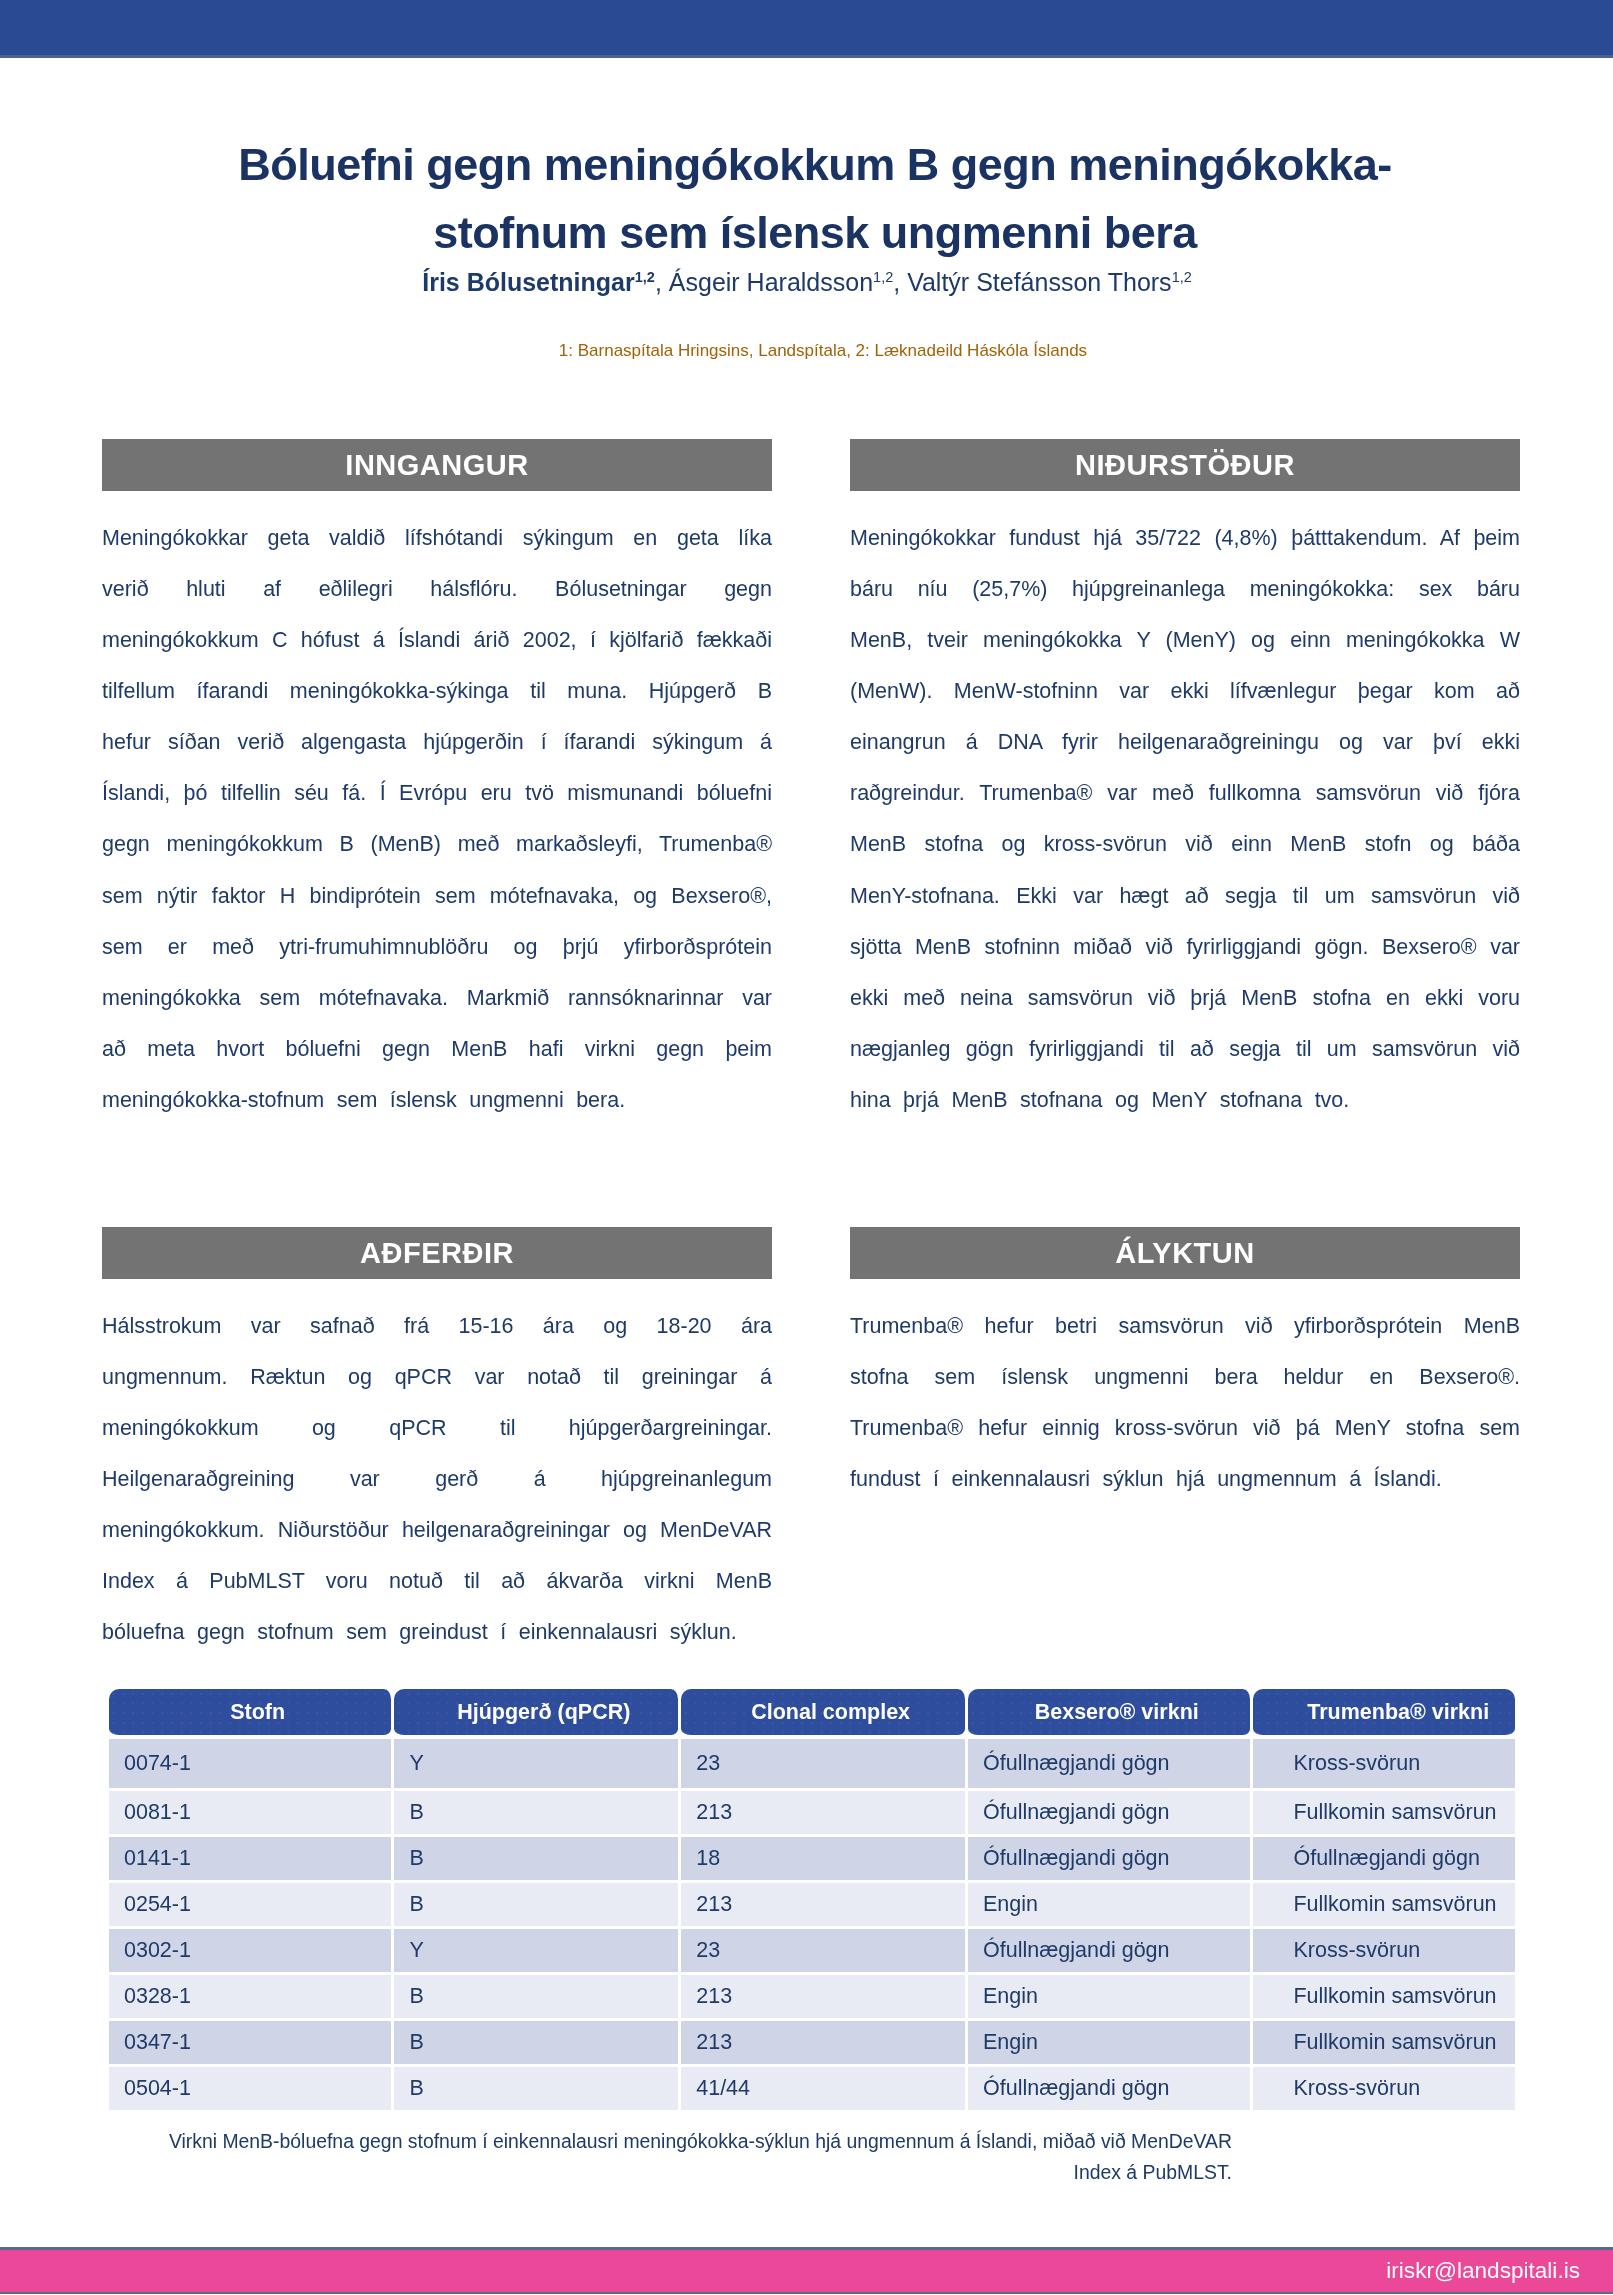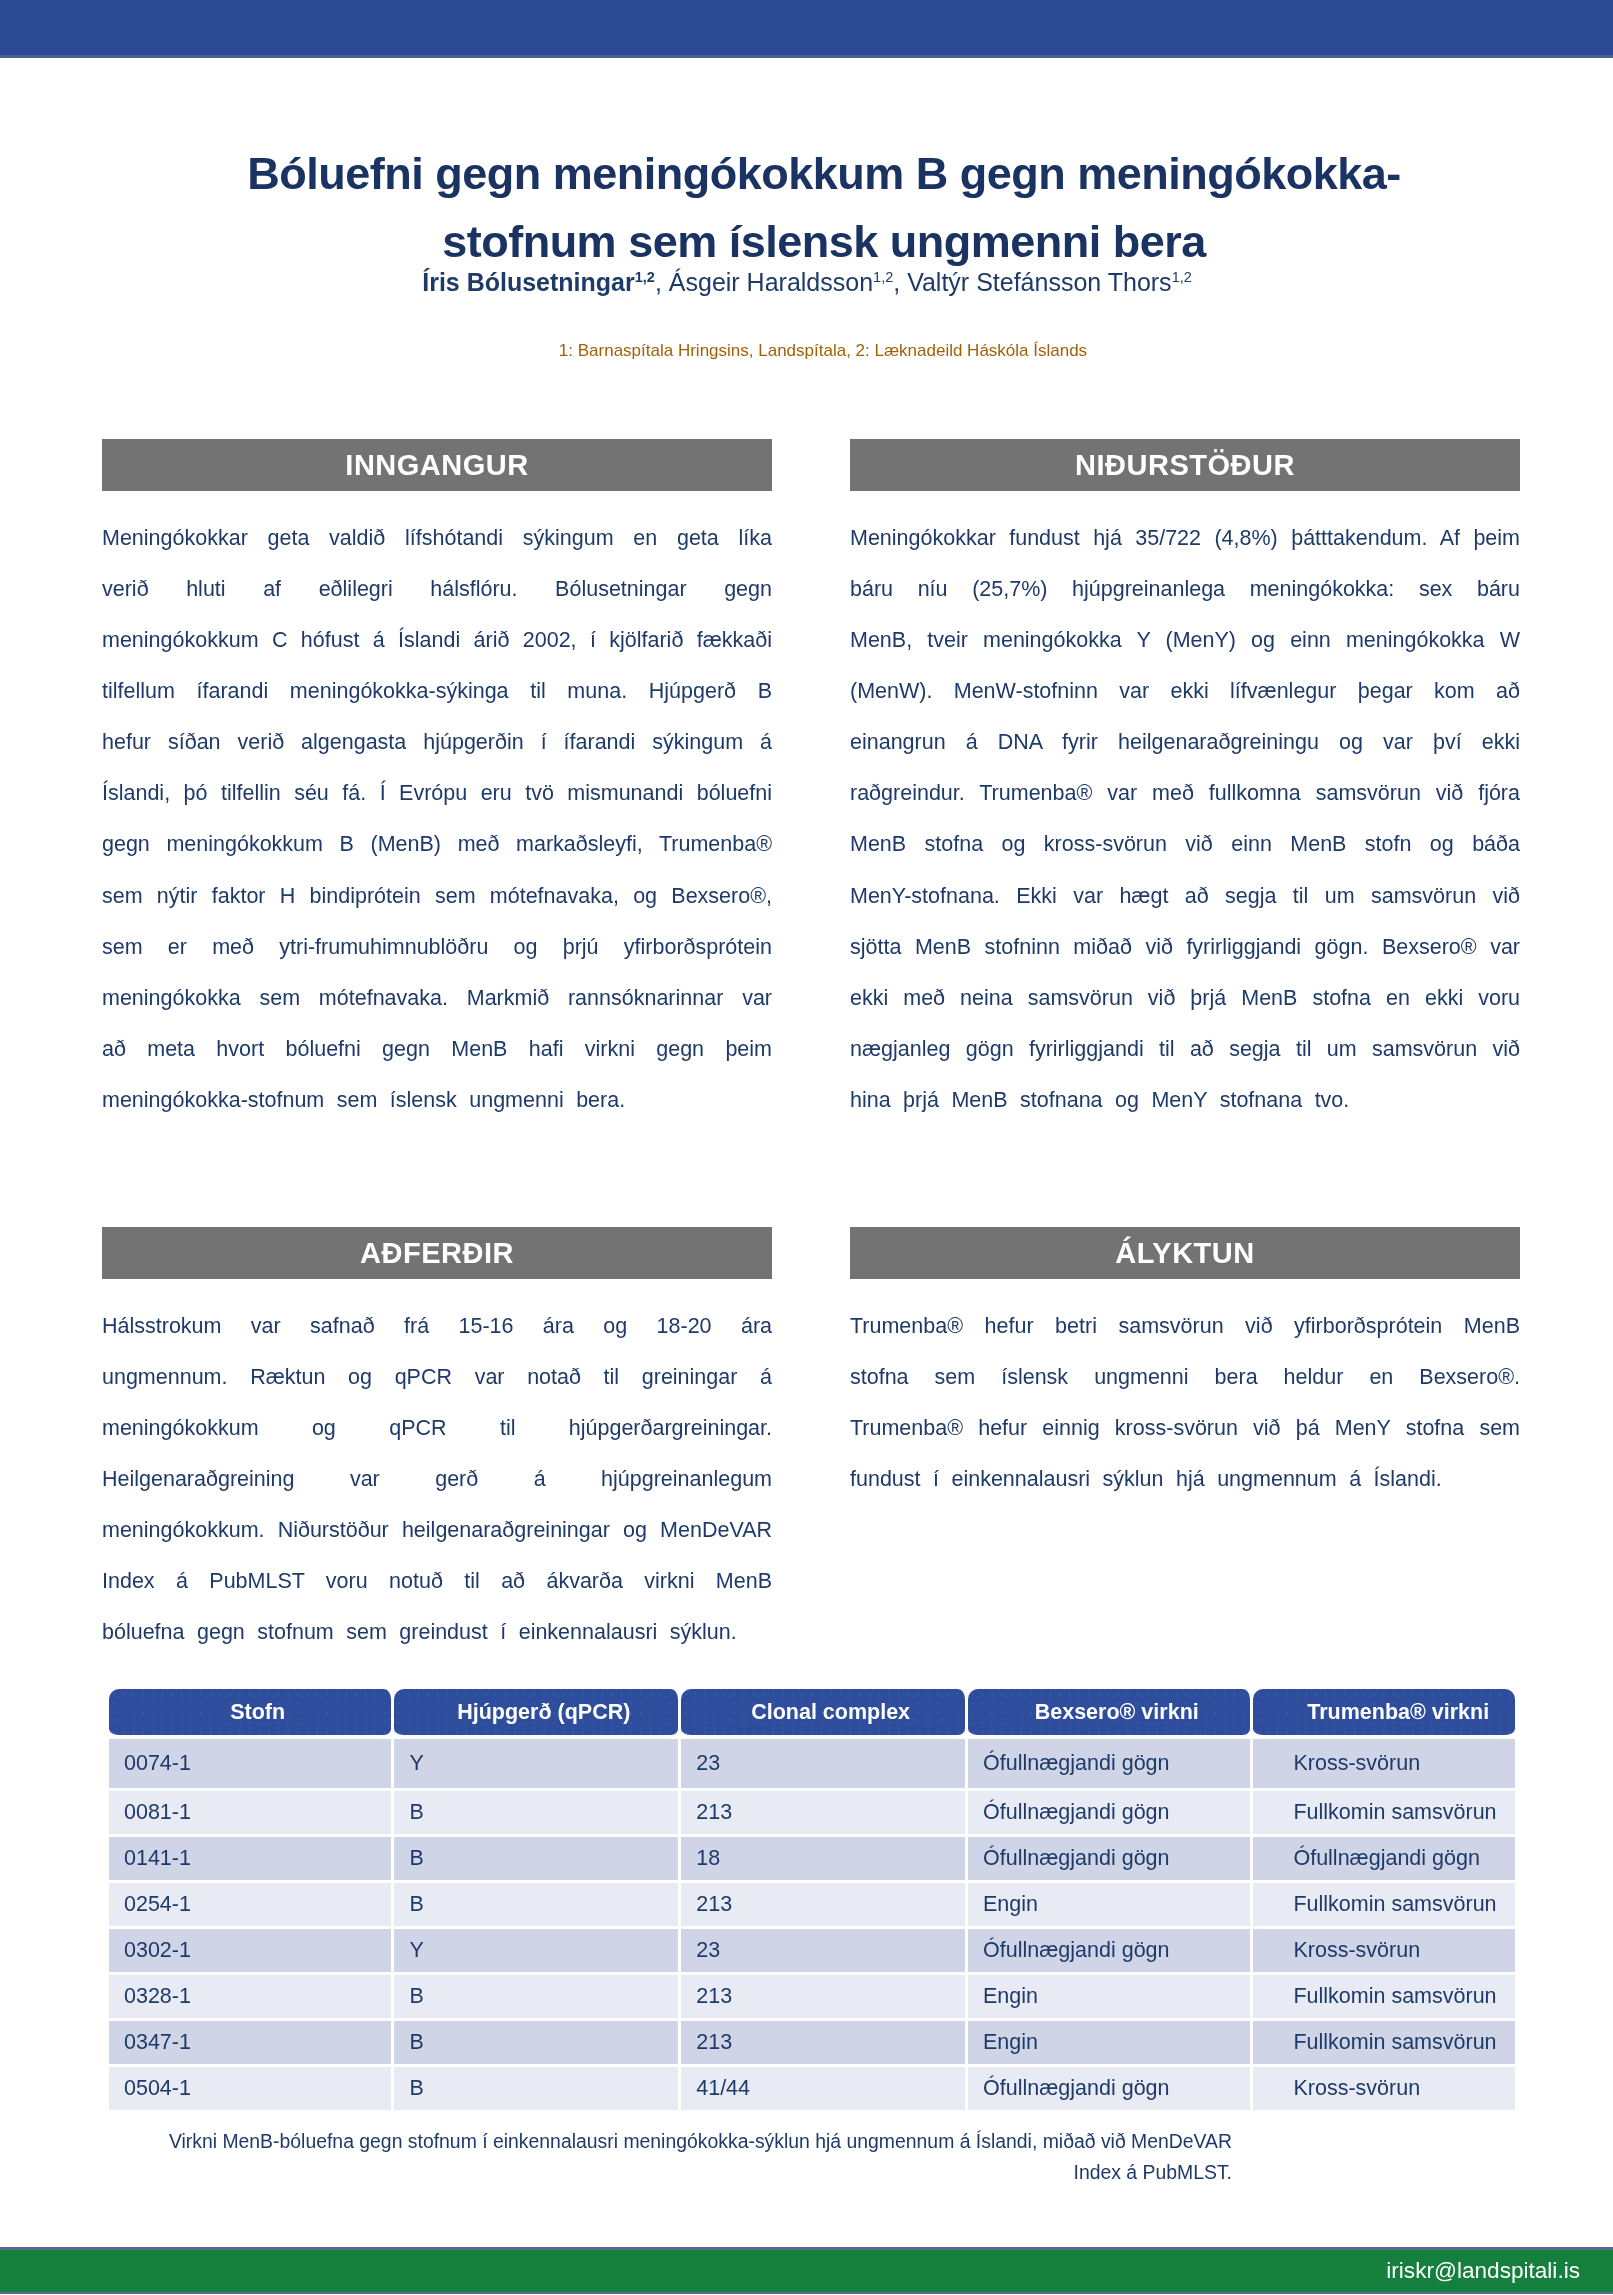--- a/index.html
+++ b/index.html
@@ -17,21 +17,21 @@
   }
   .topbar {
     position: absolute; top: 0; left: 0;
     width: 100%; height: 55px;
     background: #2b4a94;
     border-bottom: 3.8px solid #4c6190;
     box-sizing: content-box;
   }
   .title {
     position: absolute; top: 123px; left: 54px; width: 1506px;
-    margin: 17px; text-align: center;
+    margin: 8px; text-align: center;
     color: #1a3363; font-size: 45px; font-weight: bold;
     line-height: 1.5; letter-spacing: -0.5px;
   }
   .title .title-line { display: block; }
   .authors {
     position: absolute; top: 265px; left: 54px; width: 1506px;
     margin: 0; text-align: center;
     color: #1e3a68; font-size: 25px; line-height: 1.4;
   }
   .authors .lead-author { font-weight: bold; }
@@ -86,21 +86,21 @@
   .results tbody tr:first-child td { height: 49px; }
   .caption {
     position: absolute; left: 124px; top: 2126px;
     width: 1108px; margin: 0;
     color: #1e3a68; font-size: 19.4px; line-height: 1.6;
     text-align: right;
   }
   .footbar {
     position: absolute; left: 0; top: 2247px; width: 100%;
     height: 42px;
-    background: #15803d;
+    background: #ec4899;
     border-top: 3.8px solid #56698f;
     border-bottom: 2.7px solid #56698f;
     box-sizing: content-box;
   }
   .footbar .email {
     display: block; text-align: right;
     padding-right: 34px; line-height: 42px;
     color: #ffffff; font-size: 22.6px;
   }
 </style>

